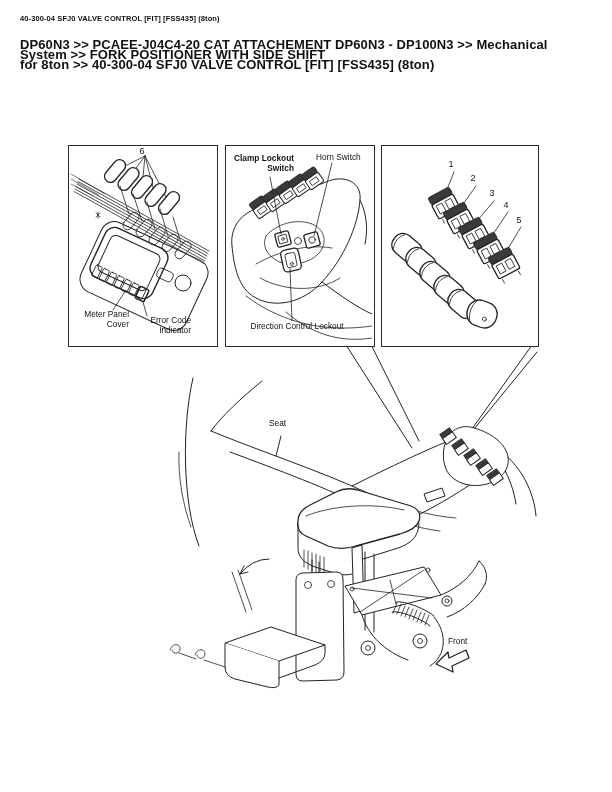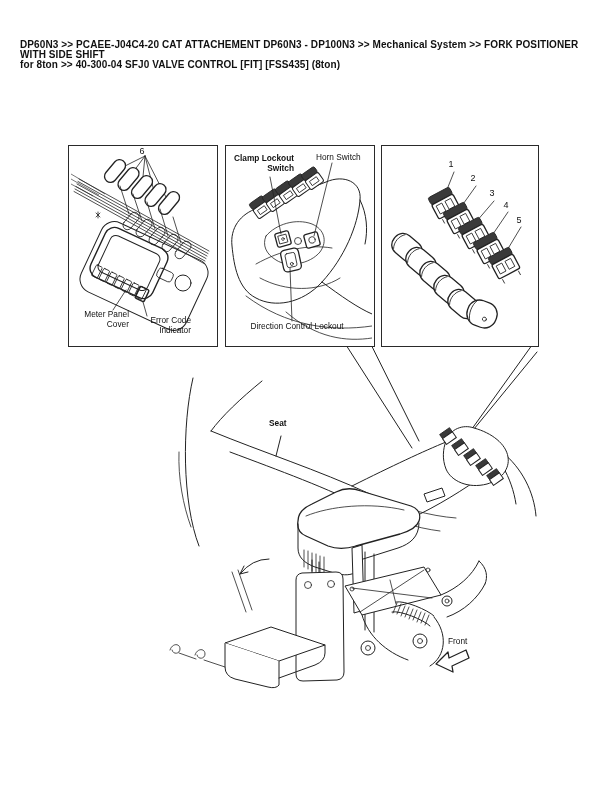--- a/index.html
+++ b/index.html
@@ -1,21 +1,21 @@
 <!DOCTYPE html>
 <html><head>
 <meta charset="utf-8">
 <style>
   html,body{margin:0;padding:0;background:#e8e8e8;}
   .page{position:relative;width:612px;height:792px;margin:0 auto;background:#ffffff;
         font-family:"Liberation Sans",sans-serif;color:#111;overflow:hidden;}
   .title{position:absolute;left:20px;top:14px;width:580px;
          font-size:7.5px;font-weight:bold;letter-spacing:.1px;}
   .breadcrumb{position:absolute;left:20px;top:40px;width:578px;
-         font-size:10px;font-weight:bold;line-height:10px;white-space:pre-line;letter-spacing:.1px;}
+         font-size:13px;font-weight:bold;line-height:10px;white-space:pre-line;letter-spacing:.1px;}
   .figure{position:absolute;left:0;top:0;width:612px;height:792px;}
   .cbox{position:absolute;border:1.4px solid #2a2a2a;background:#fff;}
   .box1{left:68px;top:145px;width:148px;height:200px;}
   .box2{left:225px;top:145px;width:148px;height:200px;}
   .box3{left:381px;top:145px;width:156px;height:200px;}
   .art{position:absolute;left:0;top:0;}
   .lbl{position:absolute;font-size:8.3px;line-height:9.6px;white-space:pre-line;color:#111;text-align:center;}
   .r{text-align:right;}
   .c{text-align:center;}
   .num{position:absolute;font-size:9px;color:#111;text-align:center;width:12px;}
@@ -26,20 +26,21 @@
   .w{fill:#fff;stroke:#222;stroke-width:1;stroke-linejoin:round;}
   .w13{fill:#fff;stroke:#222;stroke-width:1.3;stroke-linejoin:round;}
   .d{fill:#3a3a3a;stroke:#222;stroke-width:.8;stroke-linejoin:round;}
   .g{fill:none;stroke:#555;stroke-width:.8;}
 </style>
 </head>
 <body>
 
 <div class="page">
 
+  <div class="title">40-300-04 SFJ0 VALVE CONTROL [FIT] [FSS435] (8ton)</div>
   <div class="breadcrumb">DP60N3 &gt;&gt; PCAEE-J04C4-20 CAT ATTACHEMENT DP60N3 - DP100N3 &gt;&gt; Mechanical System &gt;&gt; FORK POSITIONER WITH SIDE SHIFT
 for 8ton &gt;&gt; 40-300-04 SFJ0 VALVE CONTROL [FIT] [FSS435] (8ton)</div>
 
   <div class="figure">
 
     <svg class="art" width="612" height="792" viewBox="0 0 612 792">
 
       <g>
         <path class="s" d="M 347,346.5 L 412,448"></path>
         <path class="s" d="M 372,346.5 L 419,441"></path>
@@ -167,21 +168,21 @@
           <path class="s8" d="M 195,655 C 197,648 205,648 205,654 C 205,659 198,660 197,655"></path>
           <path class="s8" d="M 204,660 L 225,667"></path>
         </g>
       </g>
 
       <g>
         <path class="w13" d="M 436,664 L 448,652 L 449,658 L 466,650 L 469,658 L 452,666 L 453,672 Z"></path>
       </g>
     </svg>
 
-    <div class="lbl" style="left:269px;top:419px;font-weight:bold;">Seat</div>
+    <div class="lbl" style="left:269px;top:419px;">Seat</div>
     <div class="lbl" style="left:448px;top:637px;">Front</div>
 
     <div class="cbox box1">
       <svg class="art" width="146" height="198" viewBox="0 0 146 198">
         <g>
           <path class="g" d="M 2,28 L 36,48"></path>
             <path class="g" d="M 2,33 L 30,49"></path>
             <path class="g" d="M 2,38 L 24,50"></path>
           <path class="s8" d="M 10,33 L 140,105"></path>
             <path class="s8" d="M 9,35.5 L 139,107.5"></path>

